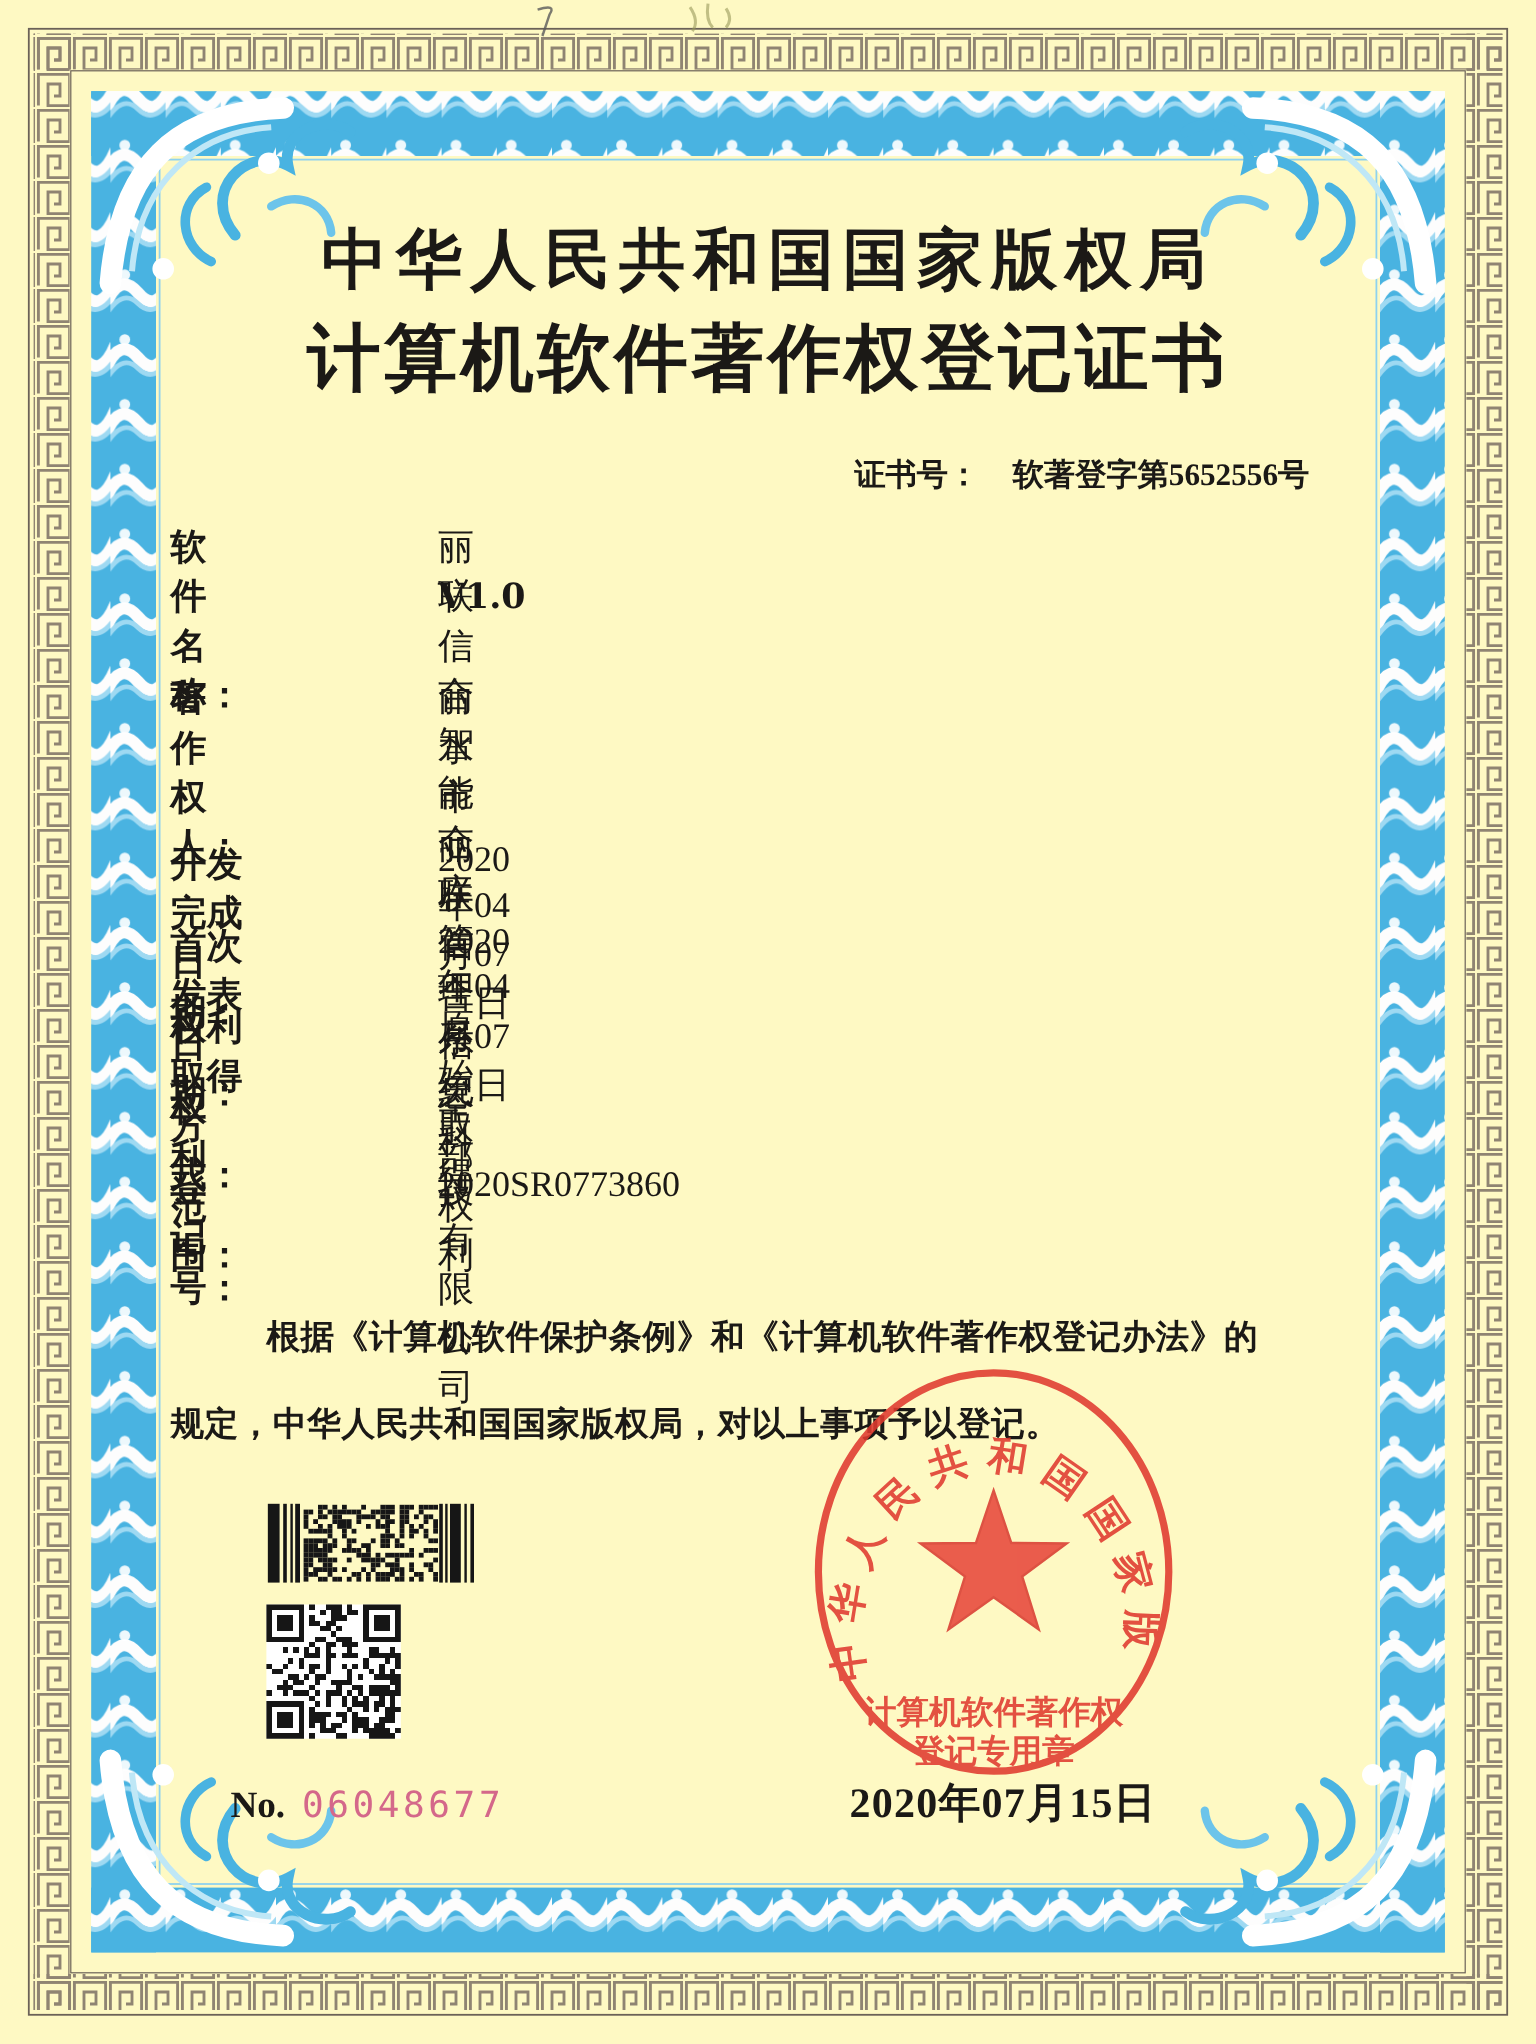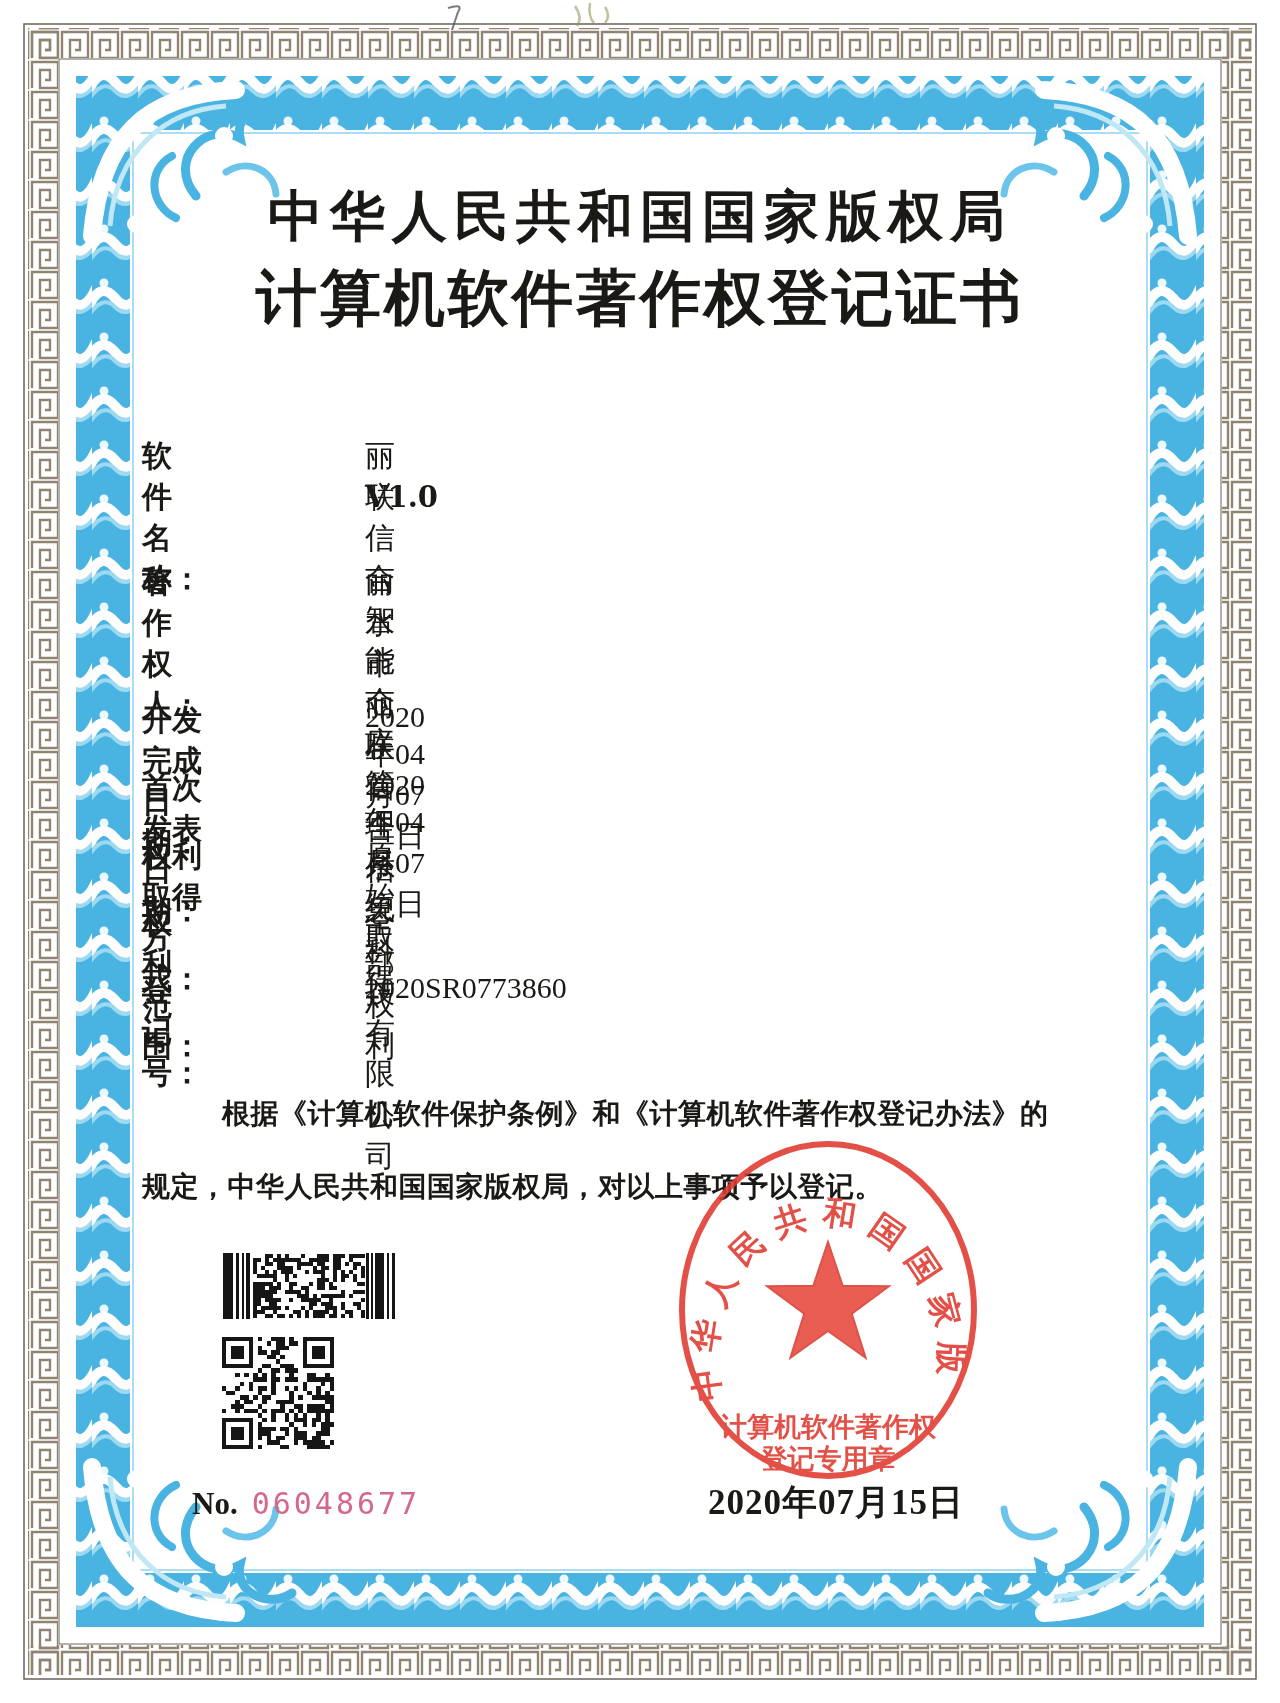--- a/index.html
+++ b/index.html
@@ -1,16 +1,16 @@
 <!DOCTYPE html>
 <html><head>
 <meta charset="utf-8">
 <style>
   html,body{margin:0;padding:0;background:#efedea;}
-  .page{position:relative;width:1280px;height:1703px;background:#ffffff;overflow:hidden;
+  .page{position:relative;width:1280px;height:1703px;background:#fef9c3;overflow:hidden;
         font-family:"Liberation Serif","DejaVu Serif",serif;color:#1b1916;}
   .abs{position:absolute;white-space:nowrap;}
   .center{left:70px;right:70px;text-align:center;}
   .authority{top:180px;font-size:55px;font-weight:700;letter-spacing:7px;}
   .cert-title{top:258px;font-size:61px;font-weight:700;letter-spacing:3px;}
   .certno{top:378px;left:712px;font-size:26px;font-weight:700;display:flex;gap:28px;}
   .row{position:absolute;left:142px;height:42px;}
   .row .lbl{position:absolute;left:0;font-size:30px;font-weight:700;}
   .row .val{position:absolute;left:223px;font-size:30px;font-weight:400;text-align:right;}
   .version{top:480px;left:365px;font-size:29px;font-weight:700;font-family:"DejaVu Serif",serif;}
@@ -69,20 +69,24 @@
     <use href="#cornerFlourish" transform="translate(76,1627) scale(1,-1)"></use>
     <use href="#cornerFlourish" transform="translate(1204,1627) scale(-1,-1)"></use>
 
     <path d="M448,8 q16,-5 10,4 l-6,18" stroke="#5a5a5a" stroke-width="2" fill="none" opacity="0.8"></path>
     <path d="M575,6 q8,12 2,20 M590,3 q-2,14 4,20 M605,7 q6,9 0,16" stroke="#97975a" stroke-width="2.5" fill="none" opacity="0.6"></path>
   </svg>
 
   <div class="abs center authority">中华人民共和国国家版权局</div>
   <div class="abs center cert-title">计算机软件著作权登记证书</div>
 
+  <div class="abs certno">
+    <span>证书号：</span>
+    <span>软著登字第5652556号</span>
+  </div>
 
   <div class="row" style="top:436px">
     <span class="lbl">软　件　名　称：</span>
     <span class="val">丽联信合智能仓库管理系统</span>
   </div>
   <div class="abs version">V1.0</div>
 
   <div class="row" style="top:562px">
     <span class="lbl">著　作　权　人：</span>
     <span class="val">丽水市丽联信合信息科技有限公司</span>

